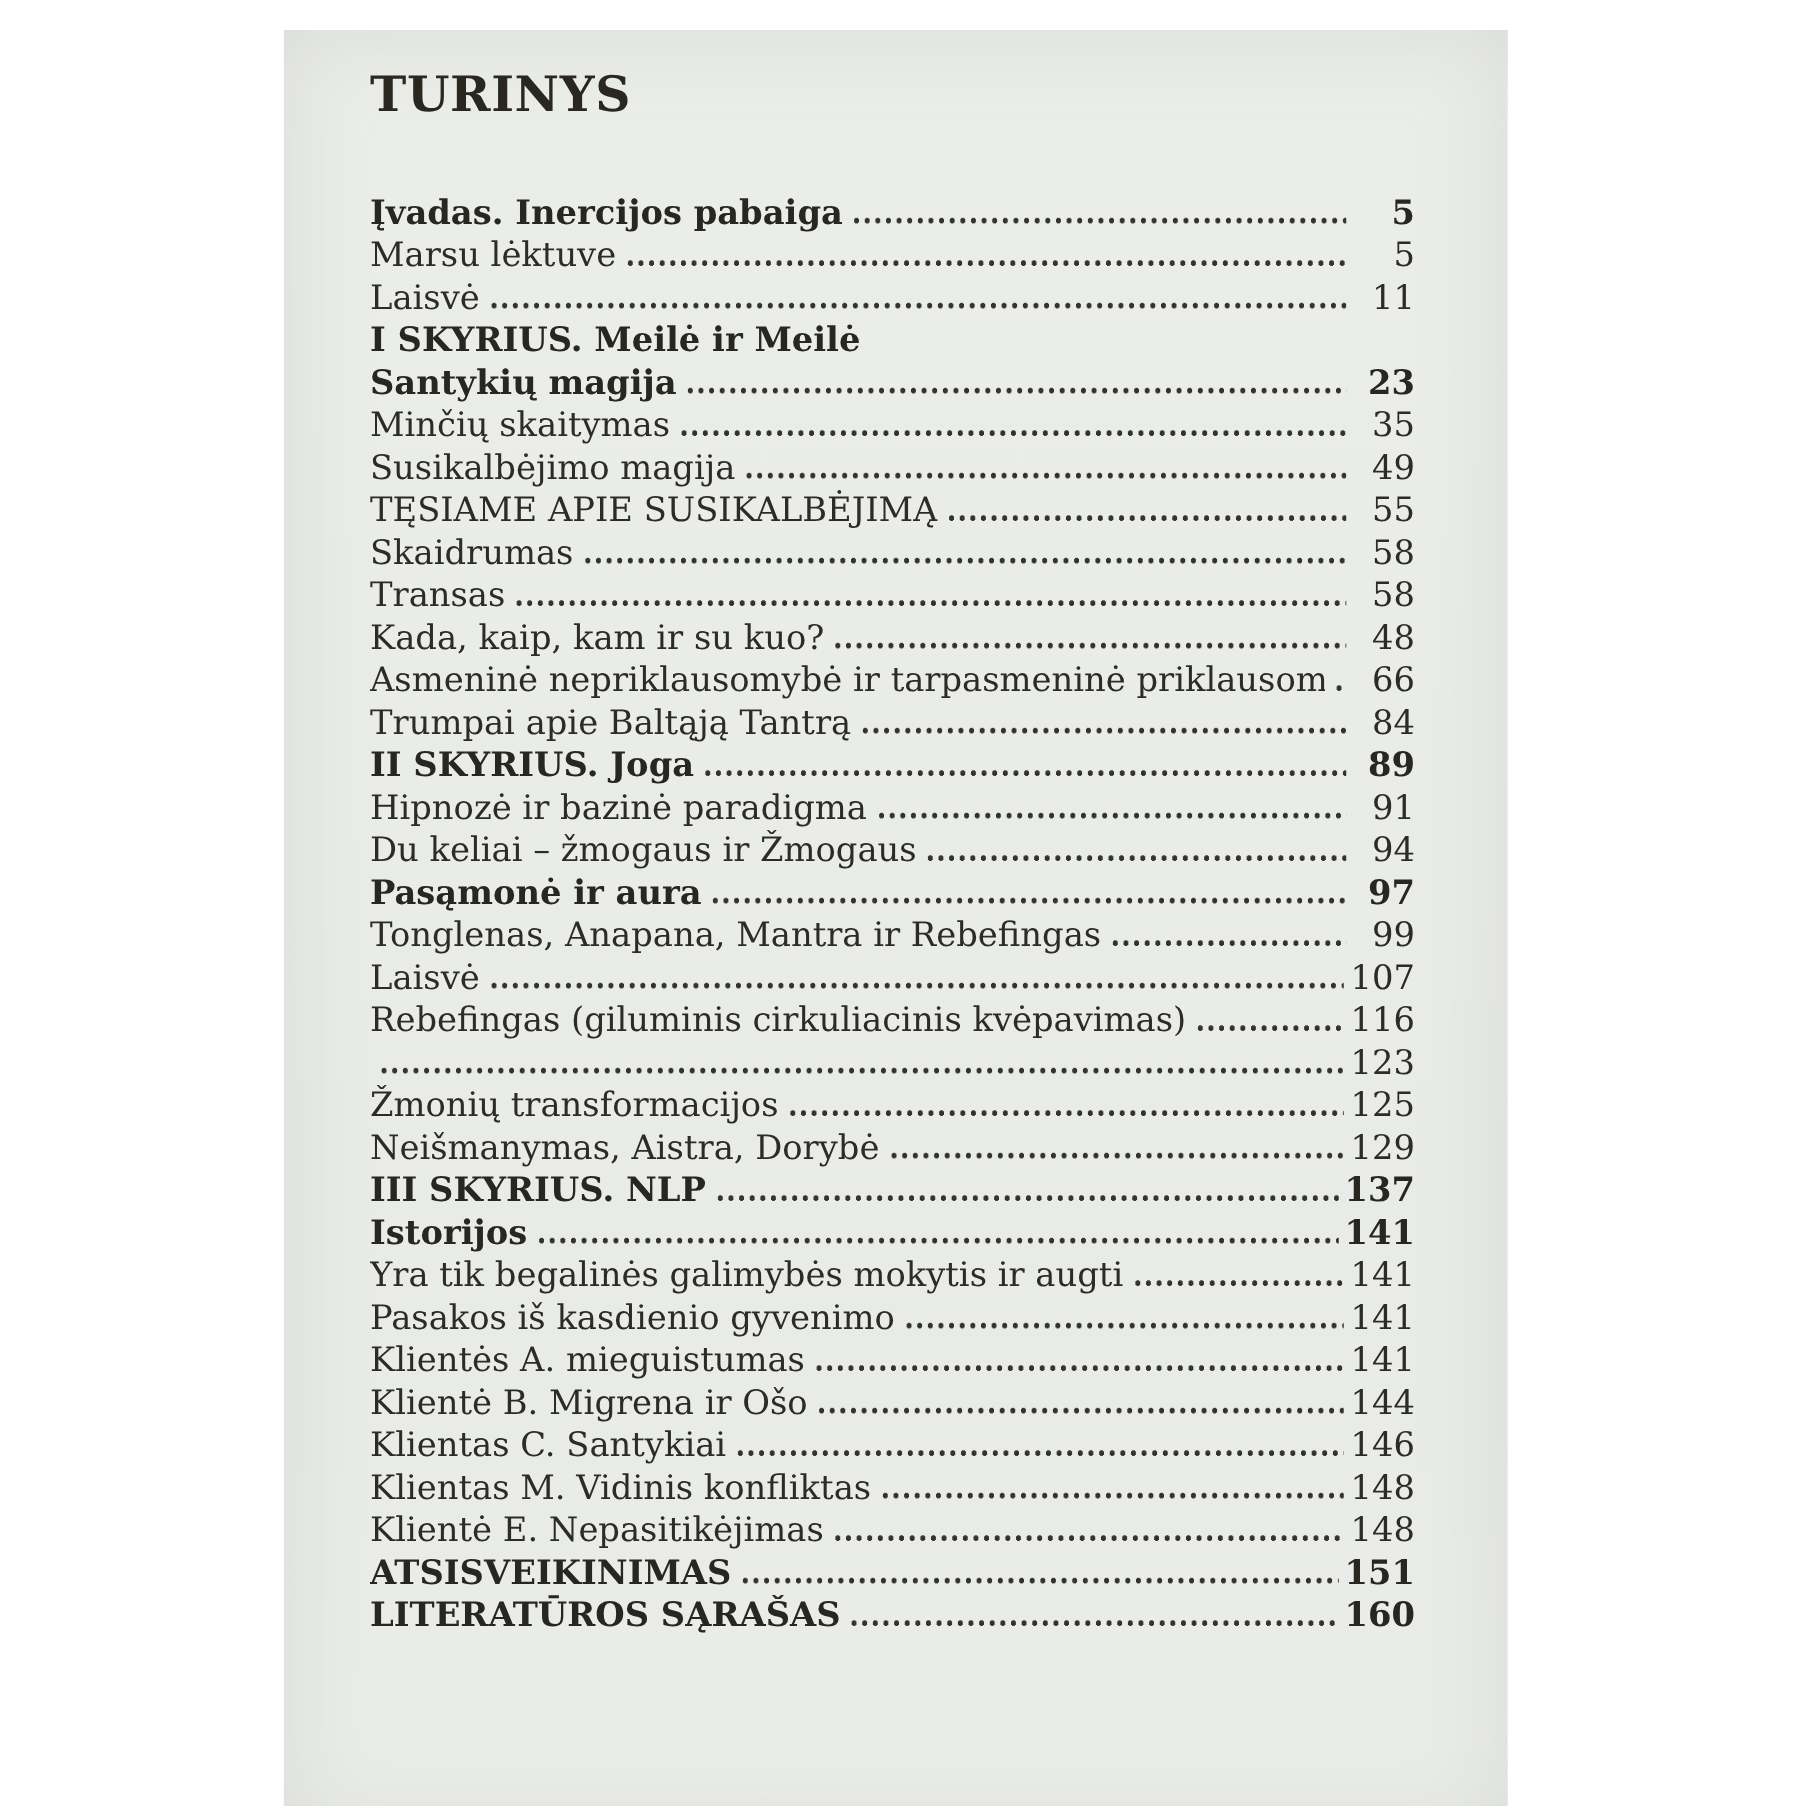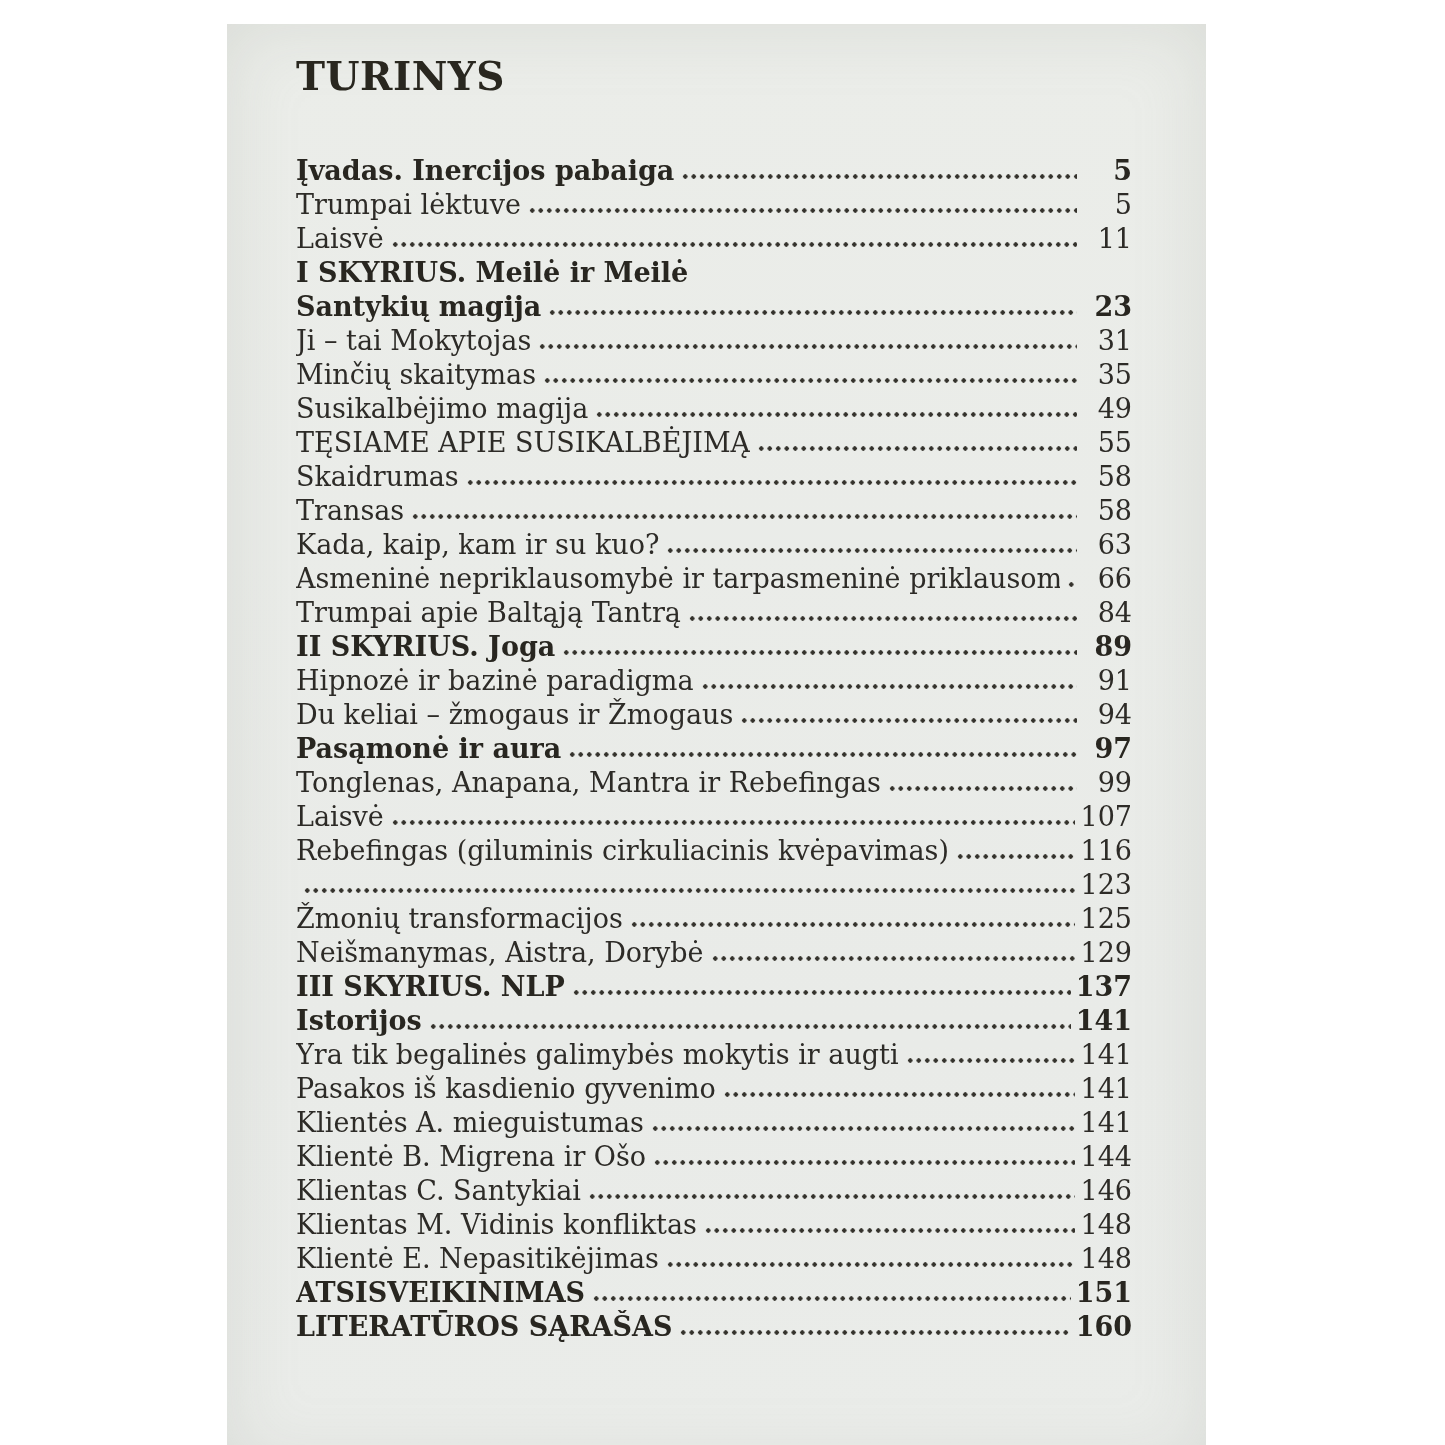--- a/index.html
+++ b/index.html
@@ -78,44 +78,39 @@
 <div class="canvas">
   <div class="paper">
     <h1 class="title">TURINYS</h1>
     <div class="toc">
         <div class="row bold">
     <span class="label">Įvadas. Inercijos pabaiga</span>
     <span class="dots"></span>
     <span class="pagenum">5</span>
   </div>
         <div class="row">
-    <span class="label">Trumpai lėktuve</span>
+    <span class="label">Marsu lėktuve</span>
     <span class="dots"></span>
     <span class="pagenum">5</span>
   </div>
         <div class="row">
     <span class="label">Laisvė</span>
     <span class="dots"></span>
     <span class="pagenum">11</span>
   </div>
         <div class="row bold no-page">
     <span class="label">I SKYRIUS. Meilė ir Meilė</span>
 
   </div>
         <div class="row bold">
     <span class="label">Santykių magija</span>
     <span class="dots"></span>
     <span class="pagenum">23</span>
   </div>
         <div class="row">
-    <span class="label">Ji – tai Mokytojas</span>
-    <span class="dots"></span>
-    <span class="pagenum">31</span>
-  </div>
-        <div class="row">
     <span class="label">Minčių skaitymas</span>
     <span class="dots"></span>
     <span class="pagenum">35</span>
   </div>
         <div class="row">
     <span class="label">Susikalbėjimo magija</span>
     <span class="dots"></span>
     <span class="pagenum">49</span>
   </div>
         <div class="row">
@@ -129,21 +124,21 @@
     <span class="pagenum">58</span>
   </div>
         <div class="row">
     <span class="label">Transas</span>
     <span class="dots"></span>
     <span class="pagenum">58</span>
   </div>
         <div class="row">
     <span class="label">Kada, kaip, kam ir su kuo?</span>
     <span class="dots"></span>
-    <span class="pagenum">63</span>
+    <span class="pagenum">48</span>
   </div>
         <div class="row">
     <span class="label">Asmeninė nepriklausomybė ir tarpasmeninė priklausomybė</span>
     <span class="dots"></span>
     <span class="pagenum">66</span>
   </div>
         <div class="row">
     <span class="label">Trumpai apie Baltąją Tantrą</span>
     <span class="dots"></span>
     <span class="pagenum">84</span>

